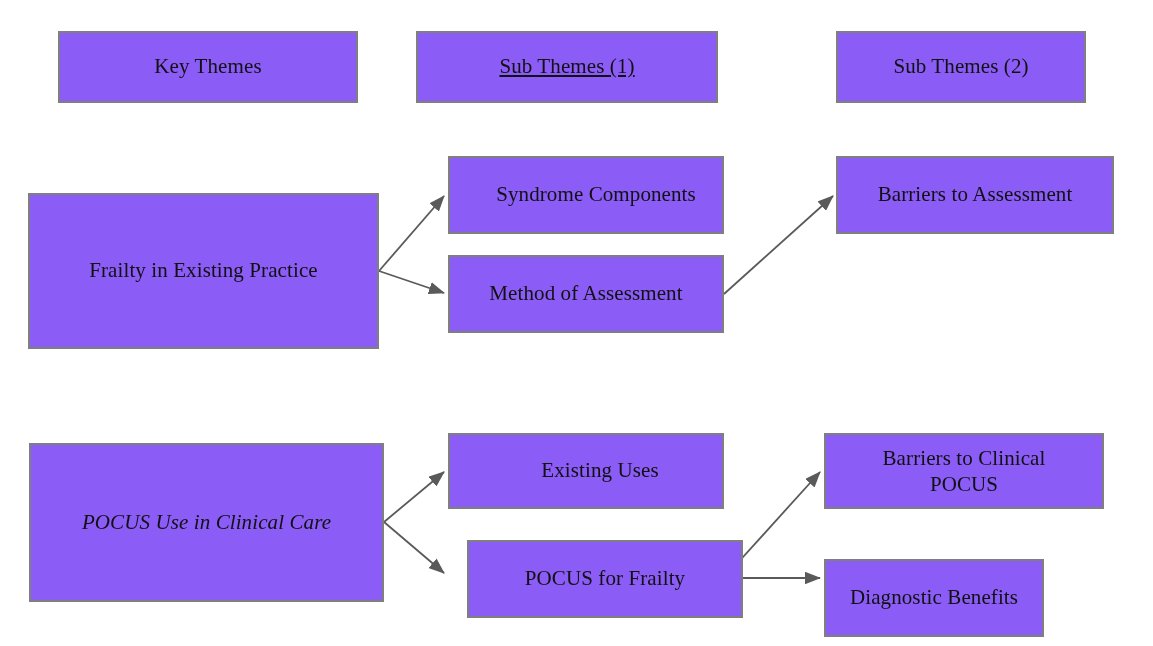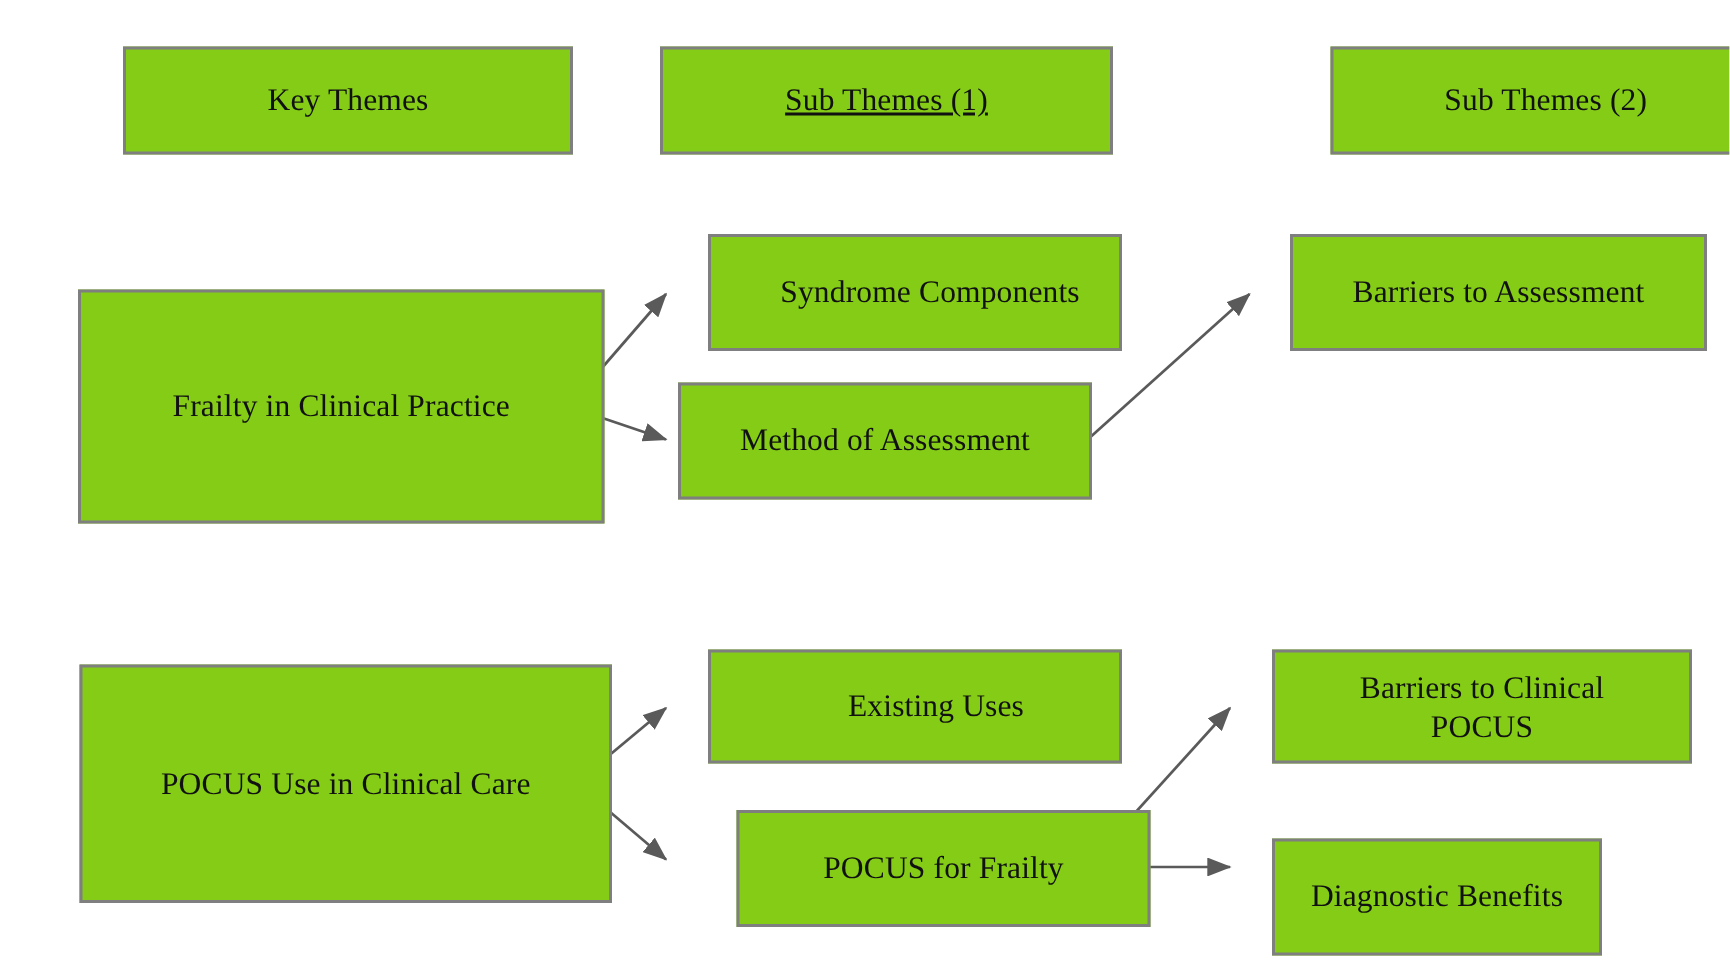--- a/index.html
+++ b/index.html
@@ -11,32 +11,31 @@
     position: relative;
     width: 1153px;
     height: 646px;
     background: #ffffff;
     overflow: hidden;
     font-family: "Liberation Serif", "DejaVu Serif", serif;
   }
   .node {
     position: absolute;
     box-sizing: border-box;
-    background: #84cc16;
+    background: #8b5cf6;
     border: 2px solid #7f7f7f;
     display: flex;
     align-items: center;
     justify-content: center;
     text-align: center;
     color: #111111;
     font-size: 21px;
     line-height: 1.22;
     letter-spacing: 0.1px;
     padding: 2px 8px;
-    margin-left: 24px;
   }
   .node.two-line {
     line-height: 1.26;
   }
   .node-label {
     display: block;
     white-space: pre-line;
   }
   #edges {
     position: absolute;
@@ -75,41 +74,41 @@
   </svg>
 
   <div class="node" style="left:58px; top:31px; width:300px; height:72px;">
     <span class="node-label">Key Themes</span>
   </div>
 
   <div class="node" style="left:416px; top:31px; width:302px; height:72px;text-decoration:underline;">
     <span class="node-label">Sub Themes (1)</span>
   </div>
 
-  <div class="node" style="left:863px; top:31px; width:287px; height:72px;">
+  <div class="node" style="left:836px; top:31px; width:250px; height:72px;">
     <span class="node-label">Sub Themes (2)</span>
   </div>
 
   <div class="node" style="left:28px; top:193px; width:351px; height:156px;">
-    <span class="node-label">Frailty in Clinical Practice</span>
+    <span class="node-label">Frailty in Existing Practice</span>
   </div>
 
   <div class="node" style="left:448px; top:156px; width:276px; height:78px;padding-left:28px;">
     <span class="node-label">Syndrome Components</span>
   </div>
 
-  <div class="node" style="left:428px; top:255px; width:276px; height:78px;">
+  <div class="node" style="left:448px; top:255px; width:276px; height:78px;">
     <span class="node-label">Method of Assessment</span>
   </div>
 
   <div class="node" style="left:836px; top:156px; width:278px; height:78px;">
     <span class="node-label">Barriers to Assessment</span>
   </div>
 
-  <div class="node" style="left:29px; top:443px; width:355px; height:159px;">
+  <div class="node" style="left:29px; top:443px; width:355px; height:159px;font-style:italic;">
     <span class="node-label">POCUS Use in Clinical Care</span>
   </div>
 
   <div class="node" style="left:448px; top:433px; width:276px; height:76px;padding-left:36px;">
     <span class="node-label">Existing Uses</span>
   </div>
 
   <div class="node" style="left:467px; top:540px; width:276px; height:78px;">
     <span class="node-label">POCUS for Frailty</span>
   </div>

